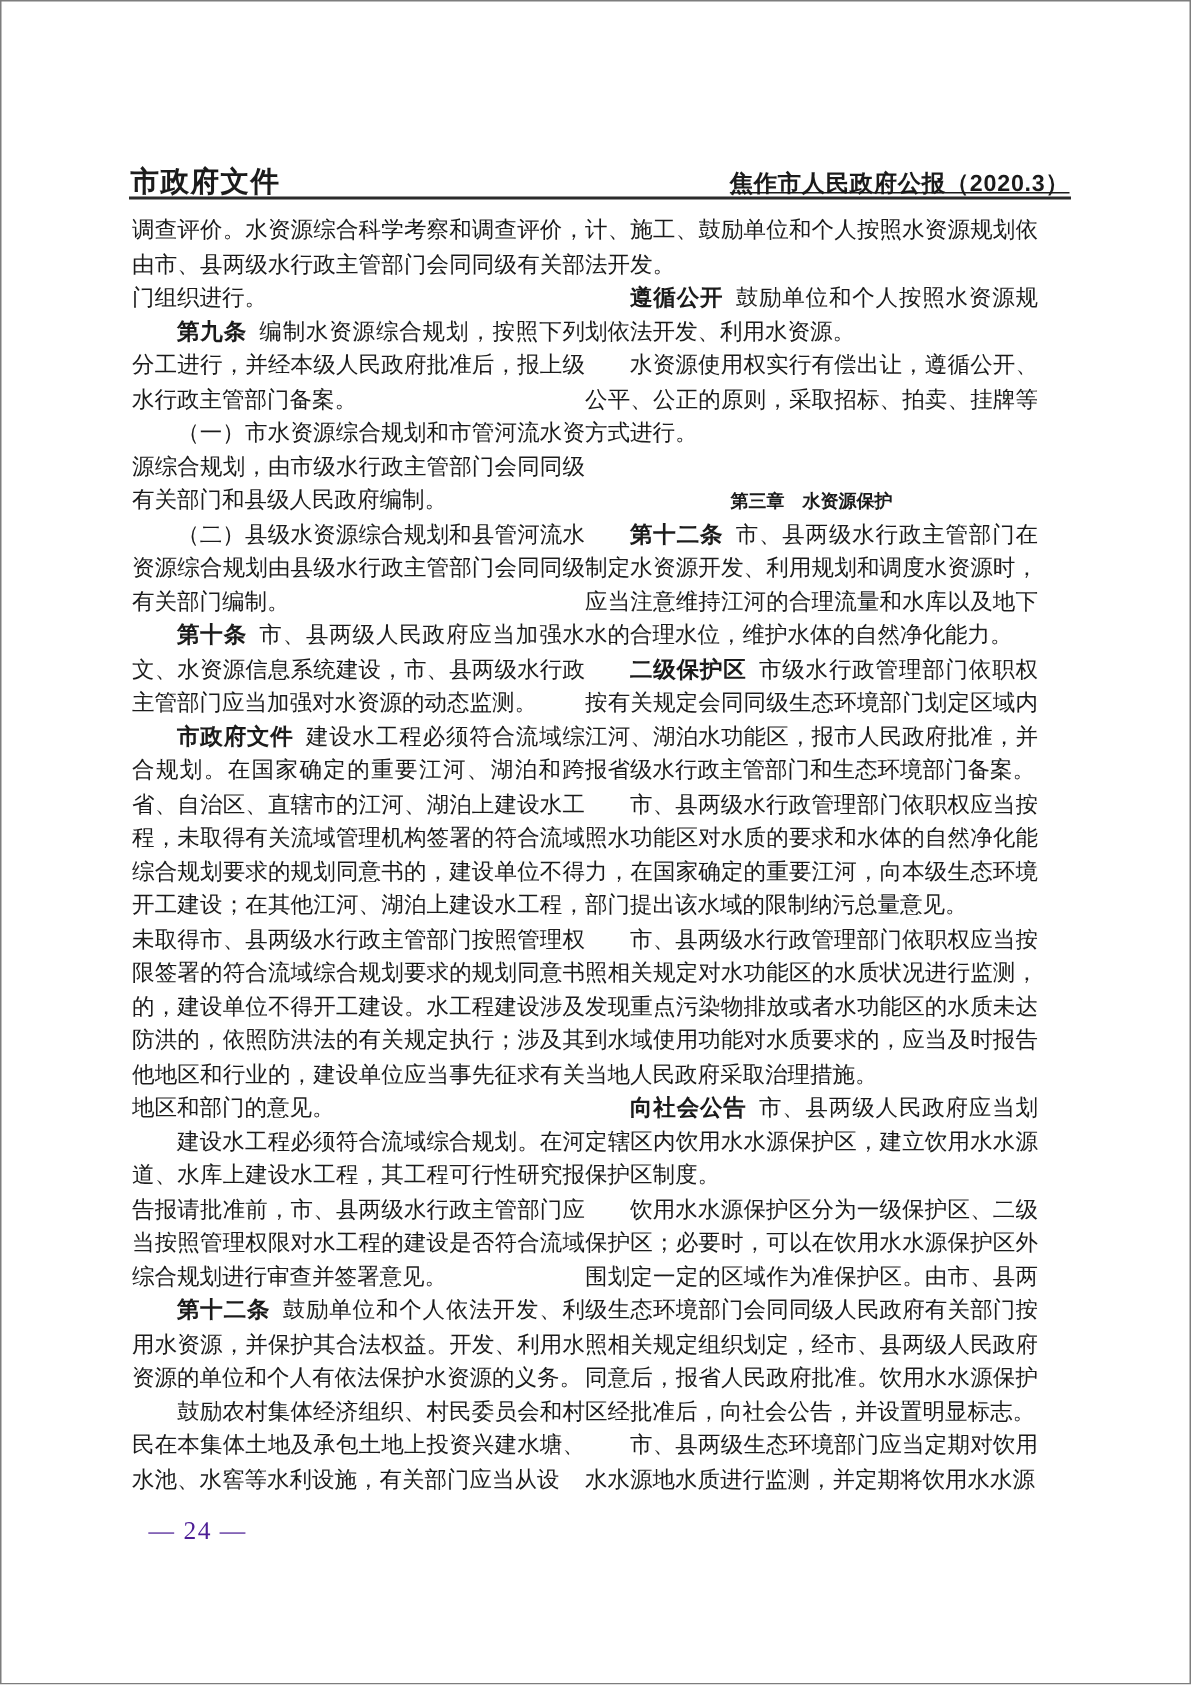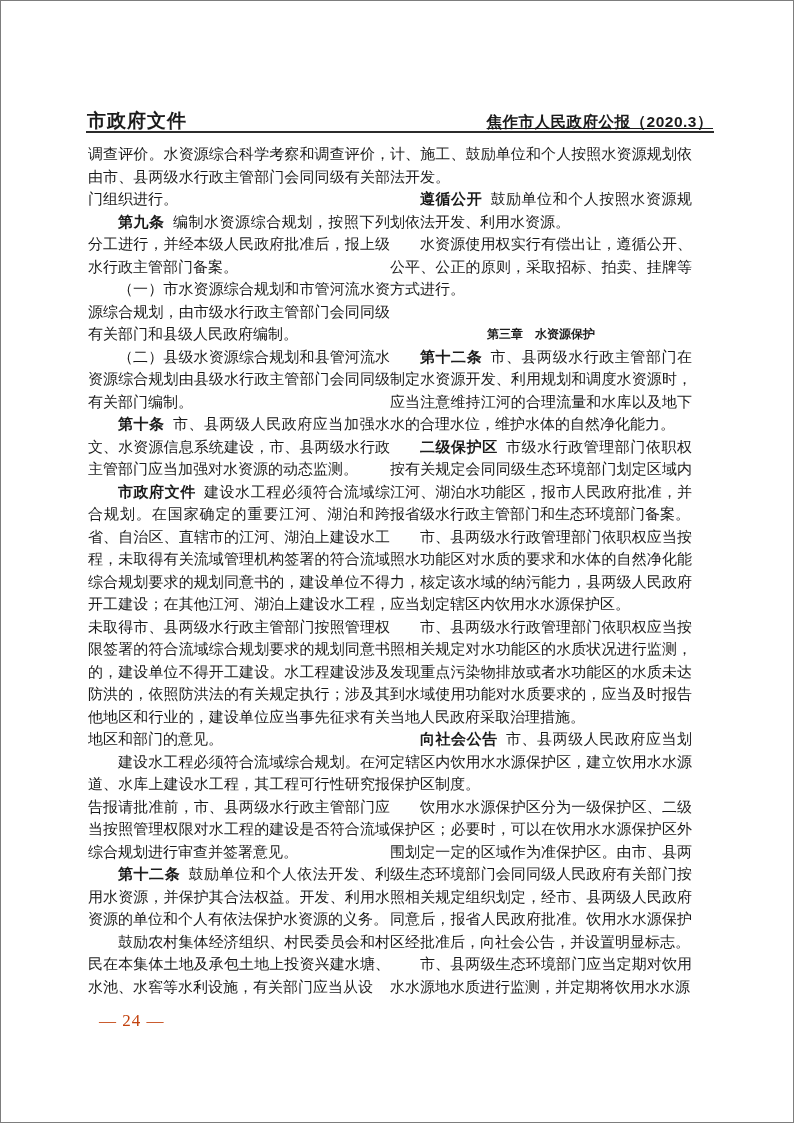--- a/index.html
+++ b/index.html
@@ -48,21 +48,21 @@
     text-indent:0;
     margin-top:22.5px;
     font-family:"Liberation Sans","DejaVu Sans",sans-serif;
     font-weight:bold;
     font-size:12px;
   }
   .page-footer{
     position:absolute;left:98px;top:1010px;
     font-size:17px;
     letter-spacing:1px;
-    color:#c2410c;
+    color:#4c1d95;
   }
 </style>
 </head>
 <body>
 
 <div class="page">
 
   <header class="page-header">
     <span class="hdr-left">市政府文件</span>
     <span class="hdr-right">焦作市人民政府公报（2020.3）</span>
@@ -82,21 +82,21 @@
         <p class="para indent"><b class="artnum">第十二条</b>鼓励单位和个人依法开发、利用水资源，并保护其合法权益。开发、利用水资源的单位和个人有依法保护水资源的义务。</p>
         <p class="para indent">鼓励农村集体经济组织、村民委员会和村民在本集体土地及承包土地上投资兴建水塘、水池、水窖等水利设施，有关部门应当从设</p>
       </section>
     <section class="col">
         <p class="para">计、施工、鼓励单位和个人按照水资源规划依法开发。</p>
         <p class="para indent"><b class="artnum">遵循公开</b>鼓励单位和个人按照水资源规划依法开发、利用水资源。</p>
         <p class="para indent">水资源使用权实行有偿出让，遵循公开、公平、公正的原则，采取招标、拍卖、挂牌等方式进行。</p>
         <p class="para chapter">第三章　水资源保护</p>
         <p class="para indent"><b class="artnum">第十二条</b>市、县两级水行政主管部门在制定水资源开发、利用规划和调度水资源时，应当注意维持江河的合理流量和水库以及地下水的合理水位，维护水体的自然净化能力。</p>
         <p class="para indent"><b class="artnum">二级保护区</b>市级水行政管理部门依职权按有关规定会同同级生态环境部门划定区域内江河、湖泊水功能区，报市人民政府批准，并报省级水行政主管部门和生态环境部门备案。</p>
-        <p class="para indent">市、县两级水行政管理部门依职权应当按照水功能区对水质的要求和水体的自然净化能力，核定该水域的纳污能力，县两级人民政府应当划定辖区内饮用水水源保护区。</p>
+        <p class="para indent">市、县两级水行政管理部门依职权应当按照水功能区对水质的要求和水体的自然净化能力，在国家确定的重要江河，向本级生态环境部门提出该水域的限制纳污总量意见。</p>
         <p class="para indent">市、县两级水行政管理部门依职权应当按照相关规定对水功能区的水质状况进行监测，发现重点污染物排放或者水功能区的水质未达到水域使用功能对水质要求的，应当及时报告当地人民政府采取治理措施。</p>
         <p class="para indent"><b class="artnum">向社会公告</b>市、县两级人民政府应当划定辖区内饮用水水源保护区，建立饮用水水源保护区制度。</p>
         <p class="para indent">饮用水水源保护区分为一级保护区、二级保护区；必要时，可以在饮用水水源保护区外围划定一定的区域作为准保护区。由市、县两级生态环境部门会同同级人民政府有关部门按照相关规定组织划定，经市、县两级人民政府同意后，报省人民政府批准。饮用水水源保护区经批准后，向社会公告，并设置明显标志。</p>
         <p class="para indent">市、县两级生态环境部门应当定期对饮用水水源地水质进行监测，并定期将饮用水水源</p>
       </section>
   </main>
 
   <footer class="page-footer">
     <span>— 24 —</span>
   </footer>

